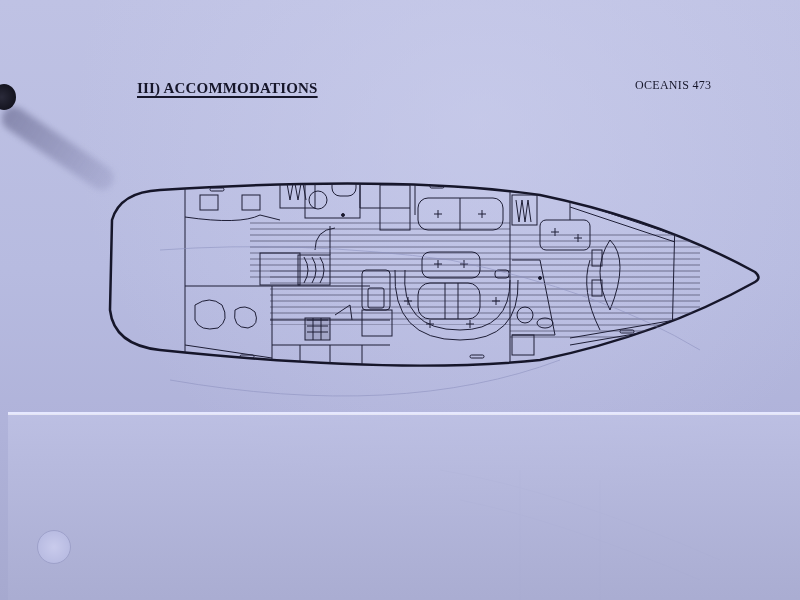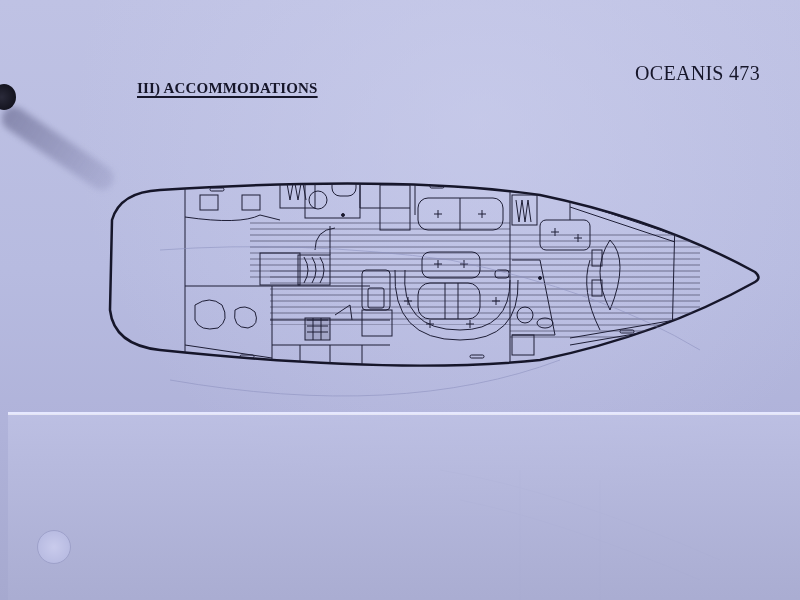--- a/index.html
+++ b/index.html
@@ -14,22 +14,22 @@
         radial-gradient(ellipse at 60% 20%, rgba(205,208,238,0.55), rgba(180,184,220,0) 60%),
         linear-gradient(180deg, #bfc2e4 0%, #b7bbe0 45%, #b0b3da 70%, #a6a9cf 100%);
     }
     .heading {
       position:absolute; left:137px; top:80px;
       font-weight:bold; font-size:15px; color:#16162a;
       text-decoration:underline; text-decoration-thickness:2px; text-underline-offset:3px;
       letter-spacing:0.2px;
     }
     .model {
-      position:absolute; left:635px; top:62px;
-      font-size:20px; color:#16162a; letter-spacing:0.3px;
+      position:absolute; left:635px; top:78px;
+      font-size:12px; color:#16162a; letter-spacing:0.3px;
     }
     .punch-hole {
       position:absolute; border-radius:50%;
     }
     .hole-top {
       left:-8px; top:84px; width:24px; height:26px;
       background: radial-gradient(circle at 40% 50%, #2a2a3a 0%, #14141f 70%, #0b0b12 100%);
     }
     .shadow-rod {
       position:absolute; left:4px; top:100px; width:130px; height:24px;

